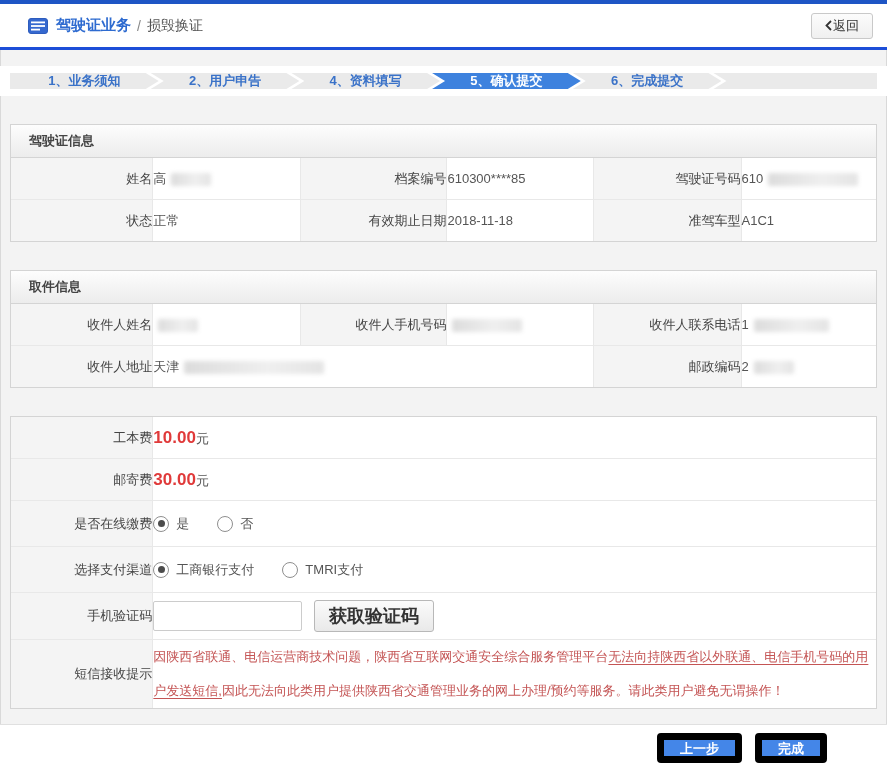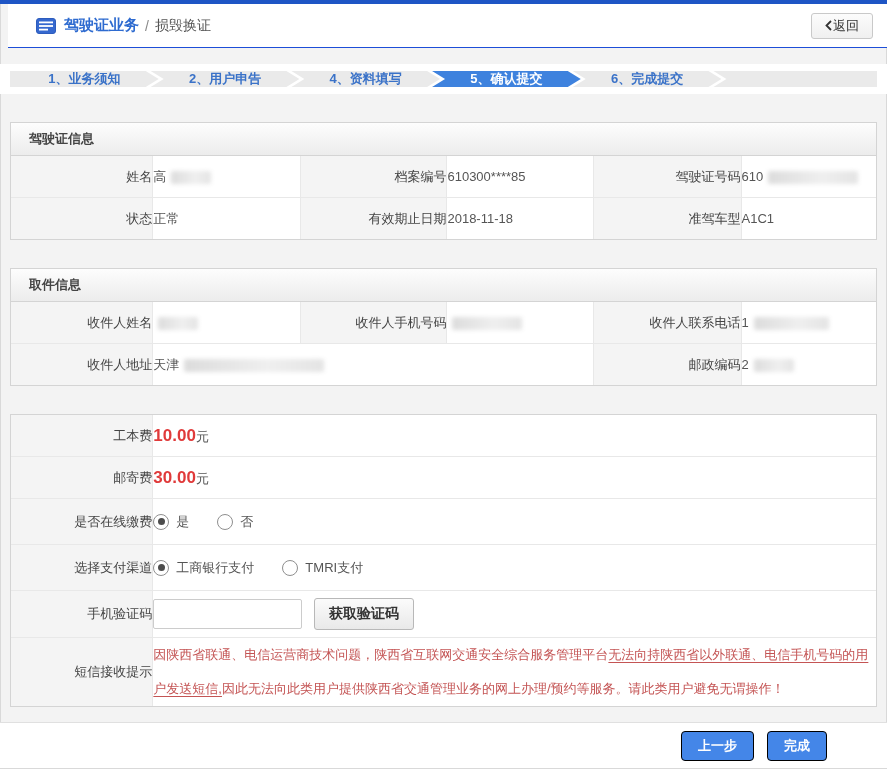--- a/index.html
+++ b/index.html
@@ -7,22 +7,22 @@
     width:887px;height:769px;
     background:#f3f3f3;
     box-shadow:inset 0 0 0 1px #d9d9d9;
     overflow:hidden;
     font-family:"Liberation Sans","DejaVu Sans",sans-serif;
     font-size:13px;color:#444;
   }
   
   .topbar{height:4px;background:#1e55c5;}
   
-  .header{height:43px;background:#fff;border-bottom:1px solid #1d4ed8;
-    display:flex;align-items:center;padding:0 14px 0 28px;margin-left:8px;}
+  .header{height:43px;background:#fff;border-bottom:3px solid #1d4ed8;
+    display:flex;align-items:center;padding:0 14px 0 28px;}
   .header .form-ic{width:20px;height:16px;margin-right:8px;flex:none;}
   .title{color:#2e6bd0;font-size:15px;font-weight:bold;}
   .title-sep{color:#888;margin:0 6px;font-size:14px;}
   .subtitle{color:#555;font-size:14px;}
   .spacer{flex:1;}
   .back-btn{display:flex;align-items:center;gap:1px;height:26px;padding:0 13px;
     background:linear-gradient(#fcfcfc,#f0f0f0);border:1px solid #c9c9c9;border-radius:3px;
     font-size:13px;color:#333;cursor:pointer;font-family:inherit;}
   
   .steps-panel{background:#fff;padding:7px 10px;margin-top:16px;}
@@ -54,30 +54,30 @@
   .radio-group{display:flex;align-items:center;gap:28px;}
   .radio-option{display:flex;align-items:center;gap:7px;color:#555;cursor:pointer;}
   .radio{width:14px;height:14px;border:1px solid #8f8f8f;border-radius:50%;background:#fff;
     display:inline-flex;align-items:center;justify-content:center;flex:none;}
   .radio .dot{width:7px;height:7px;border-radius:50%;background:transparent;}
   .radio.checked .dot{background:#4c4c4c;}
   .code-input{width:135px;height:28px;border:1px solid #ccc;border-radius:2px;
     padding:0 6px;font-size:13px;vertical-align:middle;background:#fff;font-family:inherit;}
   .code-btn{height:32px;padding:0 14px;margin-left:8px;vertical-align:middle;cursor:pointer;
     background:linear-gradient(#fbfbfb,#e9e9e9);border:1px solid #b8b8b8;border-radius:3px;
-    font-size:14px;color:#333;font-weight:bold;font-family:inherit;}
+    font-size:18px;color:#333;font-weight:bold;font-family:inherit;}
   td.notice-cell{padding:10px 14px 10px 12px;line-height:34px;color:#c45454;height:auto;}
   td.notice-cell u{text-underline-offset:3px;}
   tr.row-notice td{height:66px;}
   tr.row-radio td{height:45px;}
   tr.row-code td{height:46px;}
   
   .footer{margin-top:15px;height:45px;background:#fff;border-top:1px solid #e0e0e0;
     display:flex;align-items:center;justify-content:flex-end;gap:13px;padding-right:60px;}
-  .blue-btn{height:30px;padding:0 16px;background:#4486e8;border:1px solid #000000;
+  .blue-btn{height:30px;padding:0 16px;background:#4486e8;border:7px solid #000000;
     border-radius:4px;color:#fff;font-size:13px;font-weight:bold;cursor:pointer;font-family:inherit;}
 </style>
 </head>
 <body>
 
 <div class="topbar"></div>
 
 <div class="header">
   <svg class="form-ic" viewBox="0 0 20 16">
     <rect x="0.5" y="0.5" width="19" height="15" rx="2.5" fill="#3568cf" stroke="#2d5cbd"></rect>

